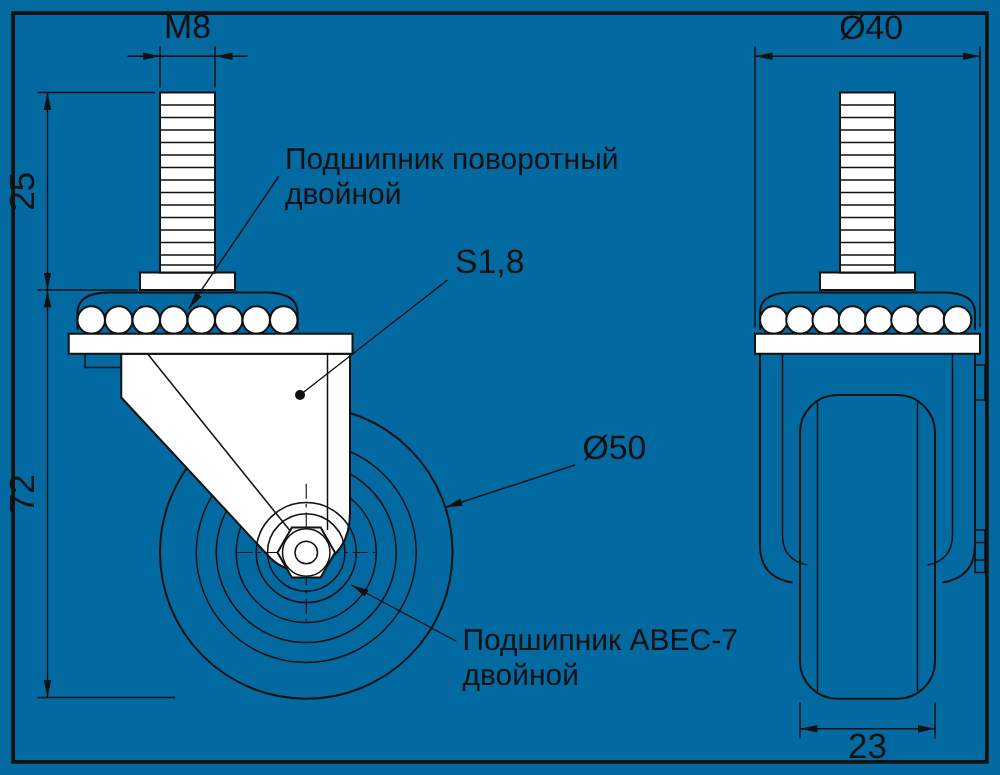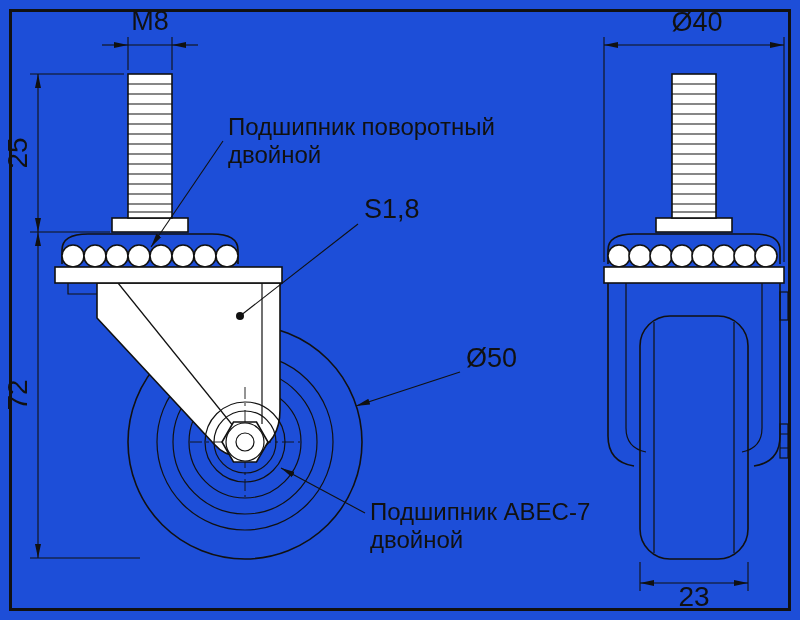--- a/index.html
+++ b/index.html
@@ -1,16 +1,16 @@
 <!DOCTYPE html>
 <html><head>
 <meta charset="utf-8">
 <style>
   html,body{margin:0;padding:0;background:#ffffff;}
-  .sheet{position:relative;width:800px;height:620px;background:#1d4ed8;overflow:hidden;}
+  .sheet{position:relative;width:800px;height:620px;background:#0369a1;overflow:hidden;}
   svg{display:block;}
   .t{font-family:"Liberation Sans","DejaVu Sans",sans-serif;fill:#111111;}
   .t-dim{font-size:28px;}
   .t-big{font-size:27px;}
   .t-call{font-size:24px;}
   .outline{stroke:#111111;stroke-width:1.6;fill:none;}
   .outline-w{stroke:#111111;stroke-width:1.6;fill:#ffffff;}
   .detail{stroke:#111111;stroke-width:1.2;fill:none;}
   .dim{stroke:#111111;stroke-width:1.1;fill:none;}
   .center{stroke:#111111;stroke-width:0.9;fill:none;stroke-dasharray:12 4 3 4;}

